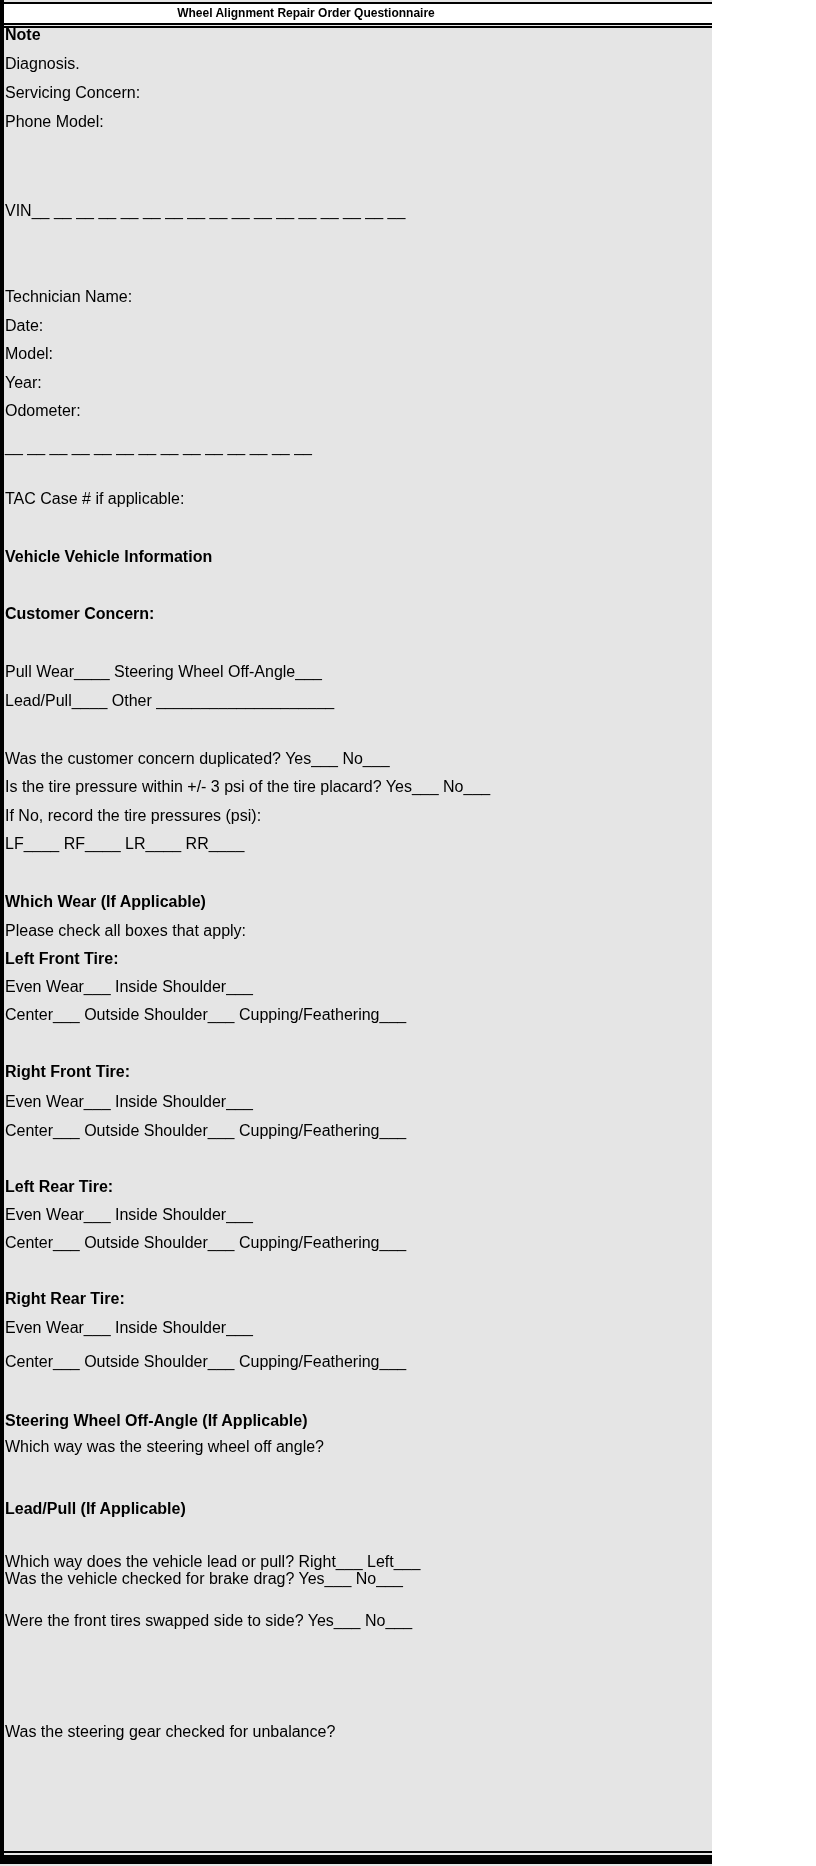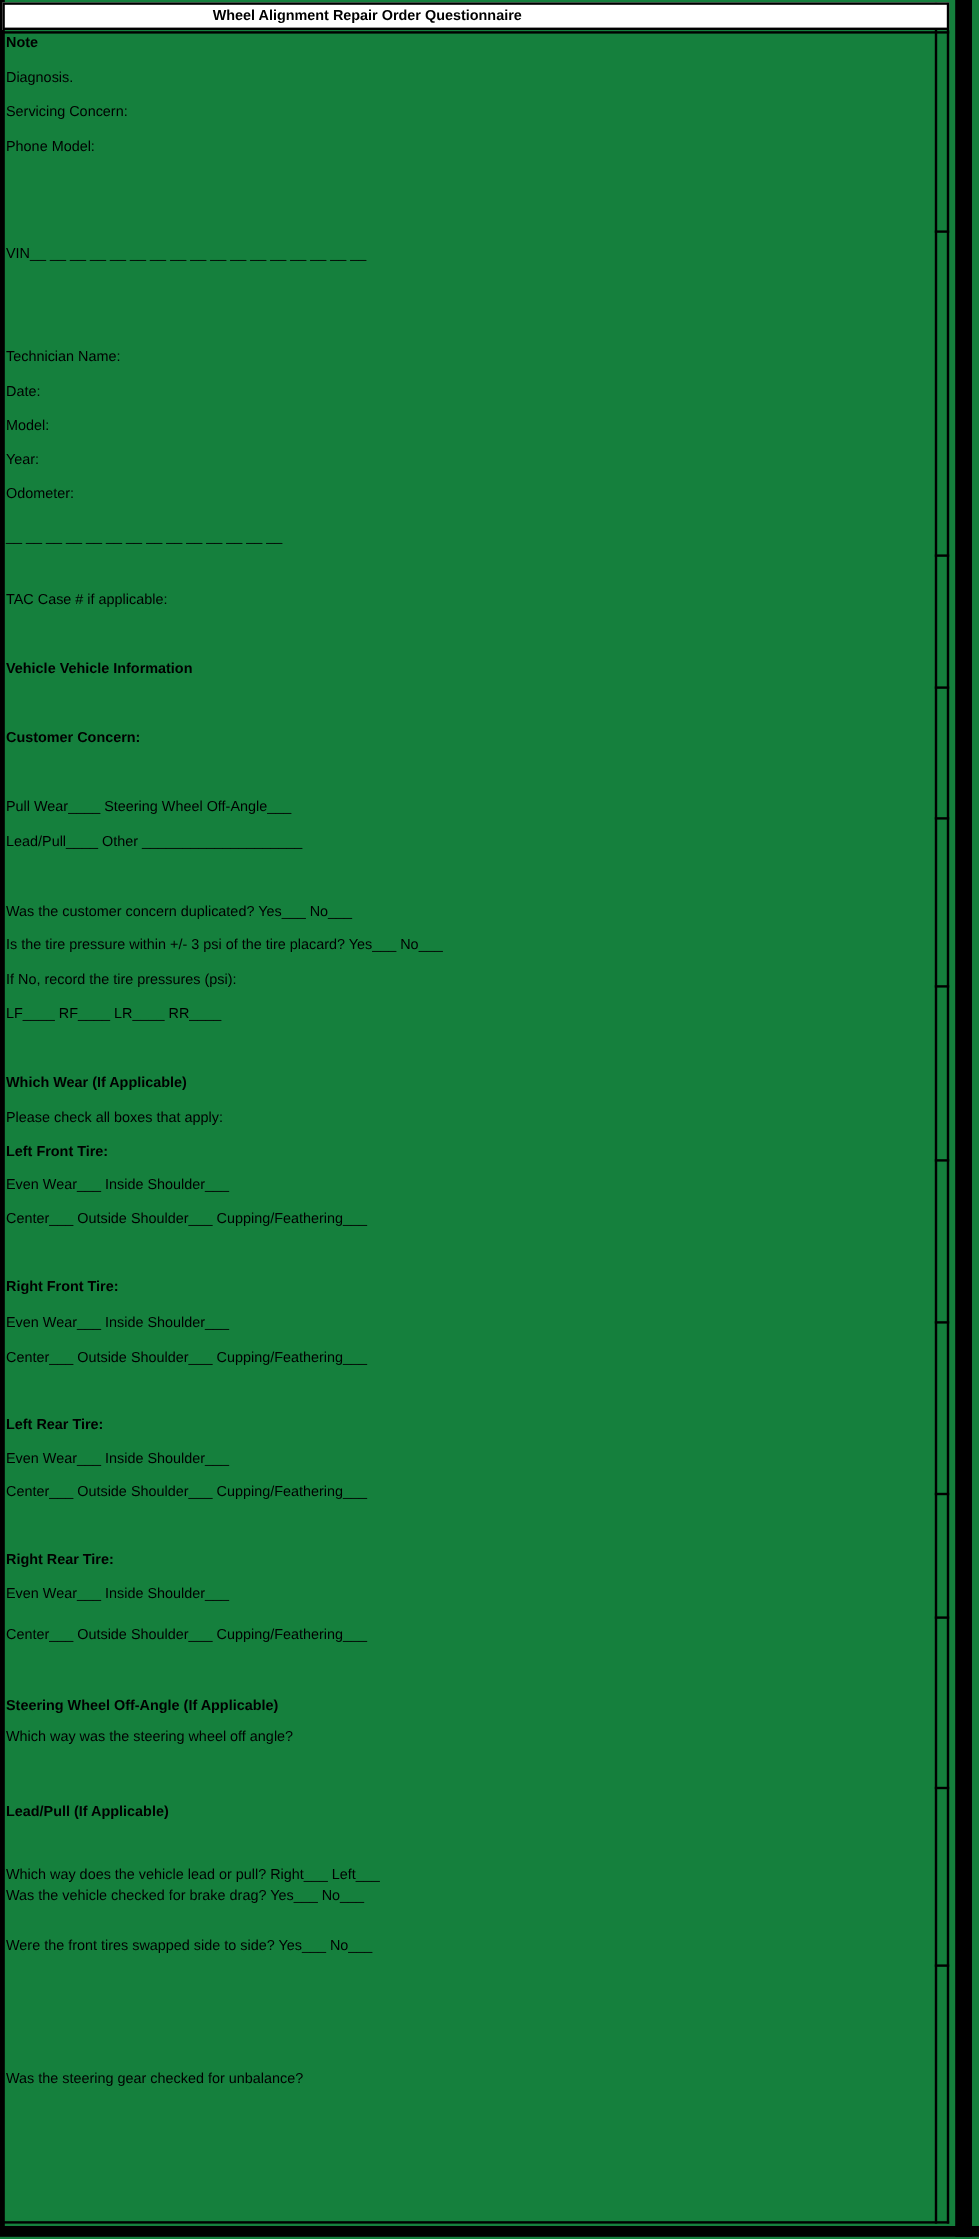--- a/index.html
+++ b/index.html
@@ -1,19 +1,19 @@
 <!DOCTYPE html>
 <html><head>
 <meta charset="utf-8">
 <style>
   html,body{margin:0;padding:0;background:#ffffff;}
   .page{
     position:relative;
-    width:816px;height:1866px;
-    background:#15803d;
+    width:712px;height:1866px;
+    background:#e5e5e5;
     overflow:hidden;
     font-family:"Liberation Sans", sans-serif;
     color:#000;
   }
   
   .left-bar{position:absolute;left:0;top:0;width:4px;height:1855px;background:#000;}
   .right-scan-bar{position:absolute;left:796px;top:0;width:14px;height:1864px;background:#000;}
   .bottom-scan-bar{position:absolute;left:0;top:1855px;width:816px;height:9px;background:#000;}
   .content-right-border{position:absolute;left:779px;top:2px;width:2px;height:1851px;background:#000;}
   .gutter-right-border{position:absolute;left:789px;top:2px;width:2px;height:1851px;background:#000;}
@@ -25,21 +25,21 @@
     position:absolute;left:2px;top:2px;width:785px;height:19px;
     border:2px solid #000;background:#fff;
   }
   .title-text{
     position:absolute;left:0;top:2px;width:604px;
     text-align:center;font-size:12px;font-weight:bold;white-space:nowrap;
   }
 
   .line{
     position:absolute;left:5px;
-    font-size:12px;line-height:14px;white-space:nowrap;
+    font-size:16px;line-height:14px;white-space:nowrap;
   }
   .b{font-weight:bold;}
 </style>
 </head>
 <body>
 
 <div class="page">
 
   <div class="left-bar"></div>
   <div class="right-scan-bar"></div>

